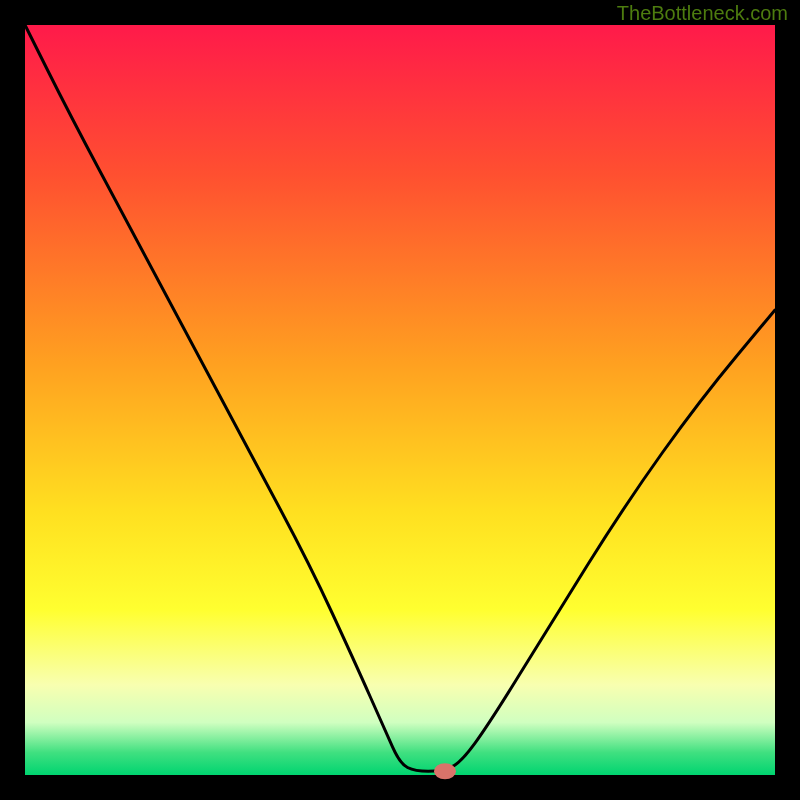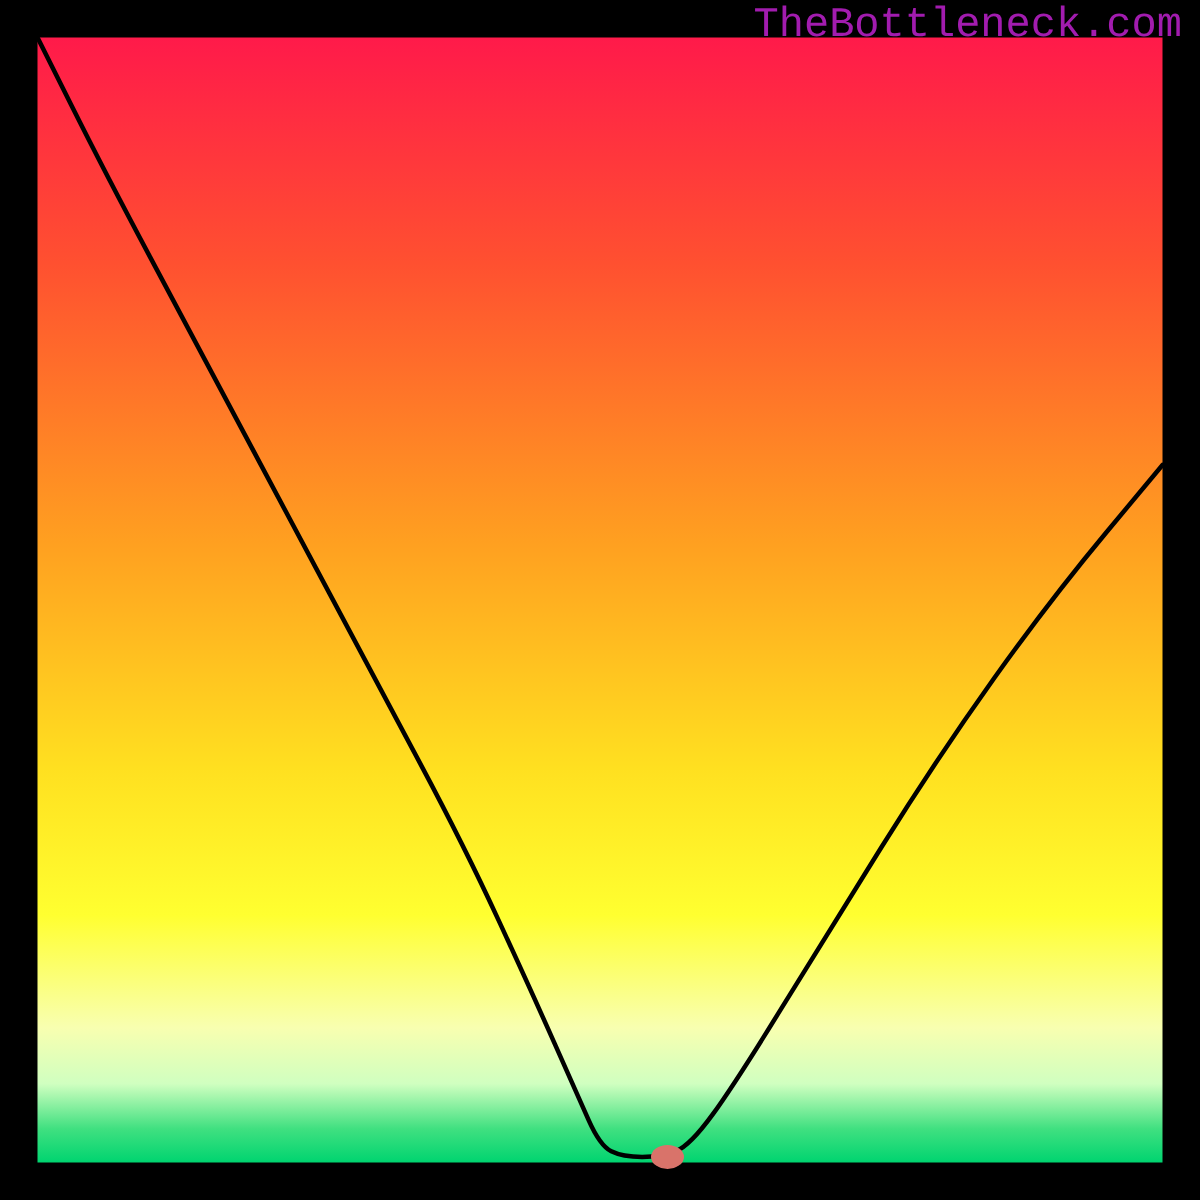--- a/index.html
+++ b/index.html
@@ -9,23 +9,23 @@
   }
   .chart-container {
     position: relative;
     width: 800px;
     height: 800px;
   }
   .watermark {
     position: absolute;
     top: 2px;
     right: 12px;
-    font-family: Liberation Mono, monospace;
-    font-size: 28px;
-    color: #a21caf;
+    font-family: Liberation Sans, sans-serif;
+    font-size: 20px;
+    color: #4d7c0f;
     z-index: 10;
   }
   svg {
     display: block;
   }
 </style>
 </head>
 <body>
 
 <div class="chart-container">

